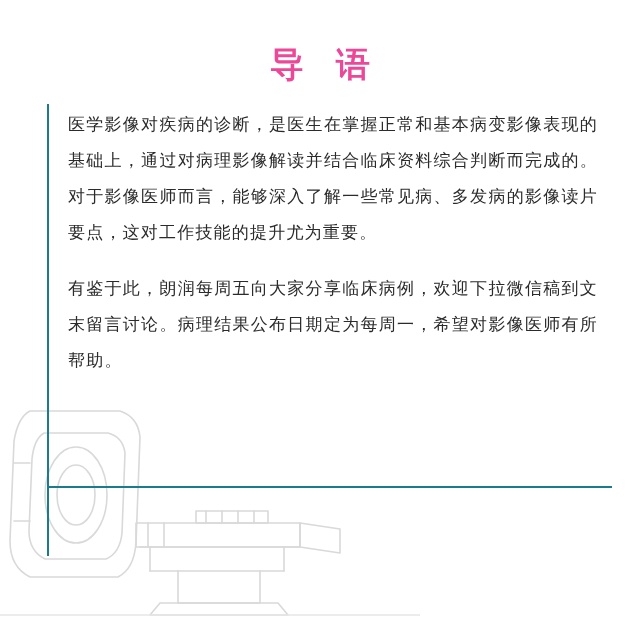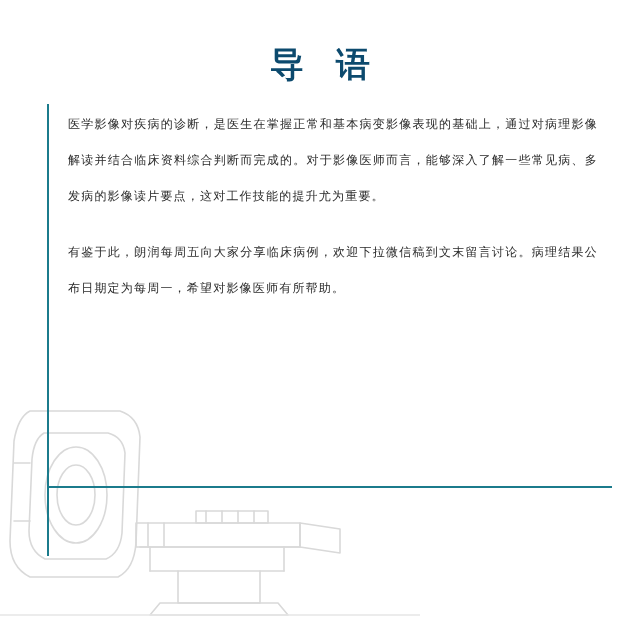--- a/index.html
+++ b/index.html
@@ -31,21 +31,21 @@
     pointer-events: none;
   }
 
   
   #title {
     position: absolute;
     top: 42px;
     left: 0;
     width: 640px;
     text-align: center;
-    color: #0c4a6e;
+    color: #ec4899;
     font-family: "DejaVu Sans", "Liberation Sans", sans-serif;
     font-size: 34px;
     font-weight: bold;
     letter-spacing: 10px;
     text-indent: 10px;
   }
 
   
   #rule-vertical {
     position: absolute;
@@ -65,21 +65,21 @@
   }
 
   
   #body-text {
     position: absolute;
     left: 68px;
     top: 106px;
     width: 530px;
     color: #2b2b2b;
     font-family: "DejaVu Sans", "Liberation Sans", sans-serif;
-    font-size: 12px;
+    font-size: 17px;
     line-height: 36px;
     letter-spacing: 1.2px;
     text-align: justify;
   }
   #body-text p {
     margin: 0;
   }
   #body-text p + p {
     margin-top: 20px;
   }

